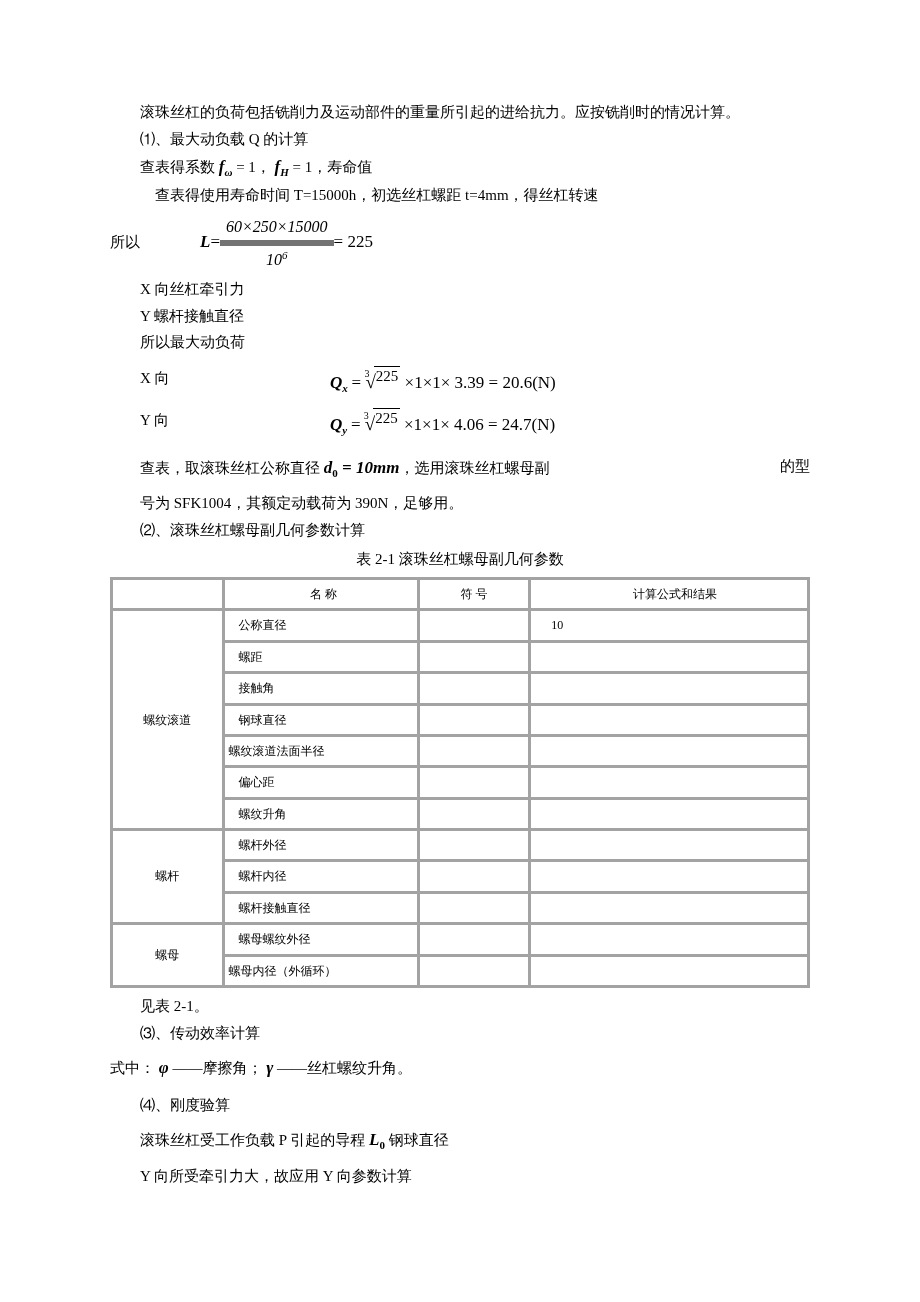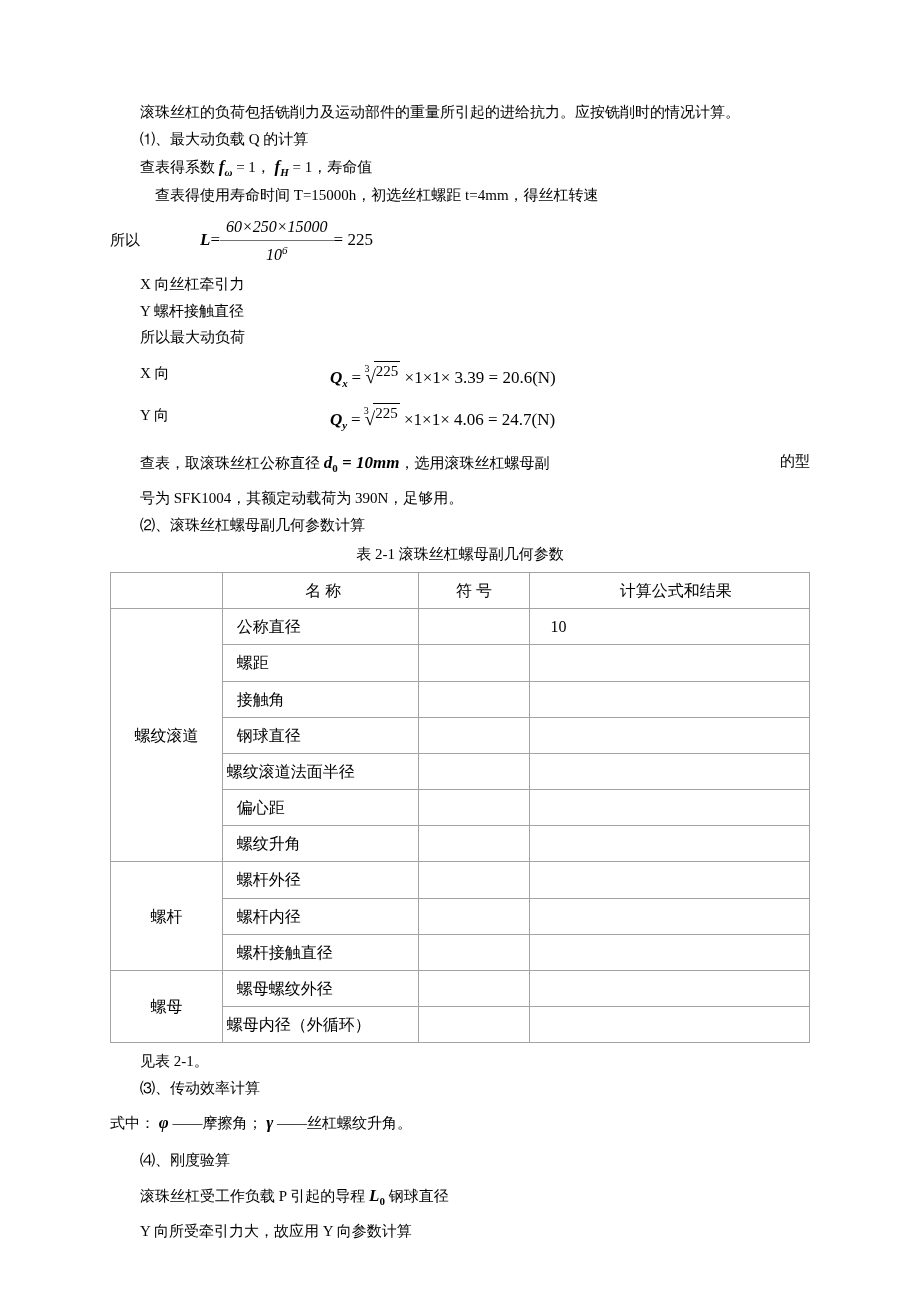--- a/index.html
+++ b/index.html
@@ -10,28 +10,28 @@
       line-height: 1.7;
       color: #000;
       background: #fff;
       padding: 100px 110px 60px 110px;
     }
     .para { text-indent: 2em; margin-bottom: 1px; }
     .para-flush { margin-bottom: 1px; }
     .formula-line { display: flex; align-items: center; margin: 4px 0; }
     .formula-prefix { width: 90px; }
     .frac { display: inline-flex; flex-direction: column; align-items: center; vertical-align: middle; font-family: "Times New Roman", serif; font-style: italic; font-size: 16px; }
-    .frac .num { border-bottom: 1px solid #737373; padding: 0 6px; }
+    .frac .num { border-bottom: 6px solid #737373; padding: 0 6px; }
     .frac .den { padding: 0 6px; }
     .math { font-family: "Times New Roman", serif; font-style: italic; font-size: 17px; font-weight: bold; }
     .math-upright { font-family: "Times New Roman", serif; font-style: normal; font-size: 17px; }
     .sub { font-size: 11px; vertical-align: sub; font-style: italic; }
     .centered-title { text-align: center; margin: 4px 0; }
     table { border-collapse: collapse; width: 100%; margin: 2px 0 6px 0; }
-    td { border: 1px solid #a3a3a3; padding: 4px 8px; font-size: 16px; height: 29px; vertical-align: middle; }
+    td { border: 3px solid #a3a3a3; padding: 4px 8px; font-size: 12px; height: 29px; vertical-align: middle; }
     .col1 { width: 16%; text-align: center; }
     .col2 { width: 28%; padding-left: 14px; }
     .col3 { width: 16%; text-align: center; padding-left: 8px; }
     .col4 { width: 40%; padding-left: 20px; }
     .root-sym { font-family: "Times New Roman", serif; position: relative; display: inline-block; }
     .root-index { font-size: 10px; position: absolute; top: -1px; left: -1px; font-style: normal; }
     .root-rad { font-size: 19px; }
     .root-content { border-top: 1px solid #000; display: inline-block; padding: 0 2px; font-family: "Times New Roman", serif; margin-left: -2px; vertical-align: top; line-height: 1.1; padding-top: 1px; }
     .spaced-row { display: flex; gap: 40px; }
     .spaced-row .label { width: 120px; padding-left: 2em; }

